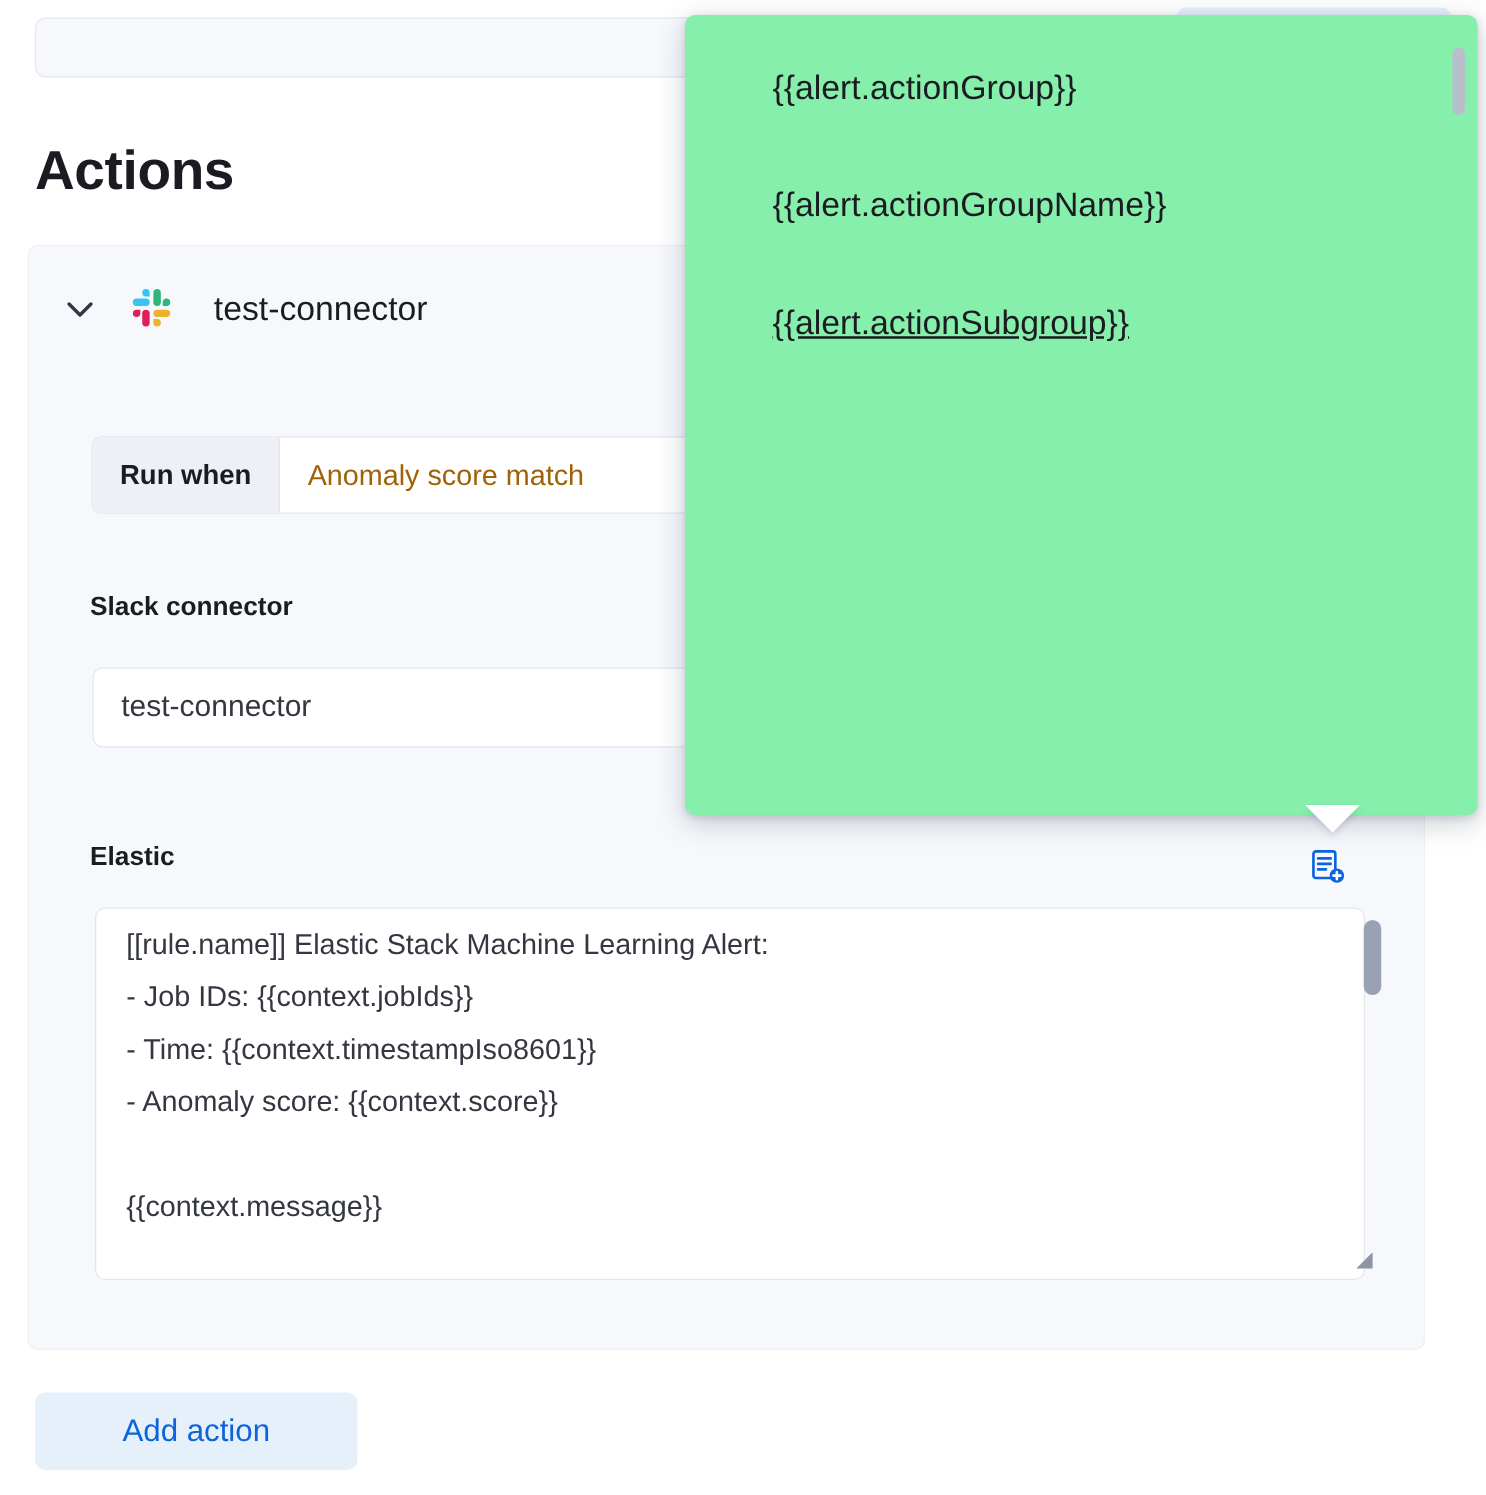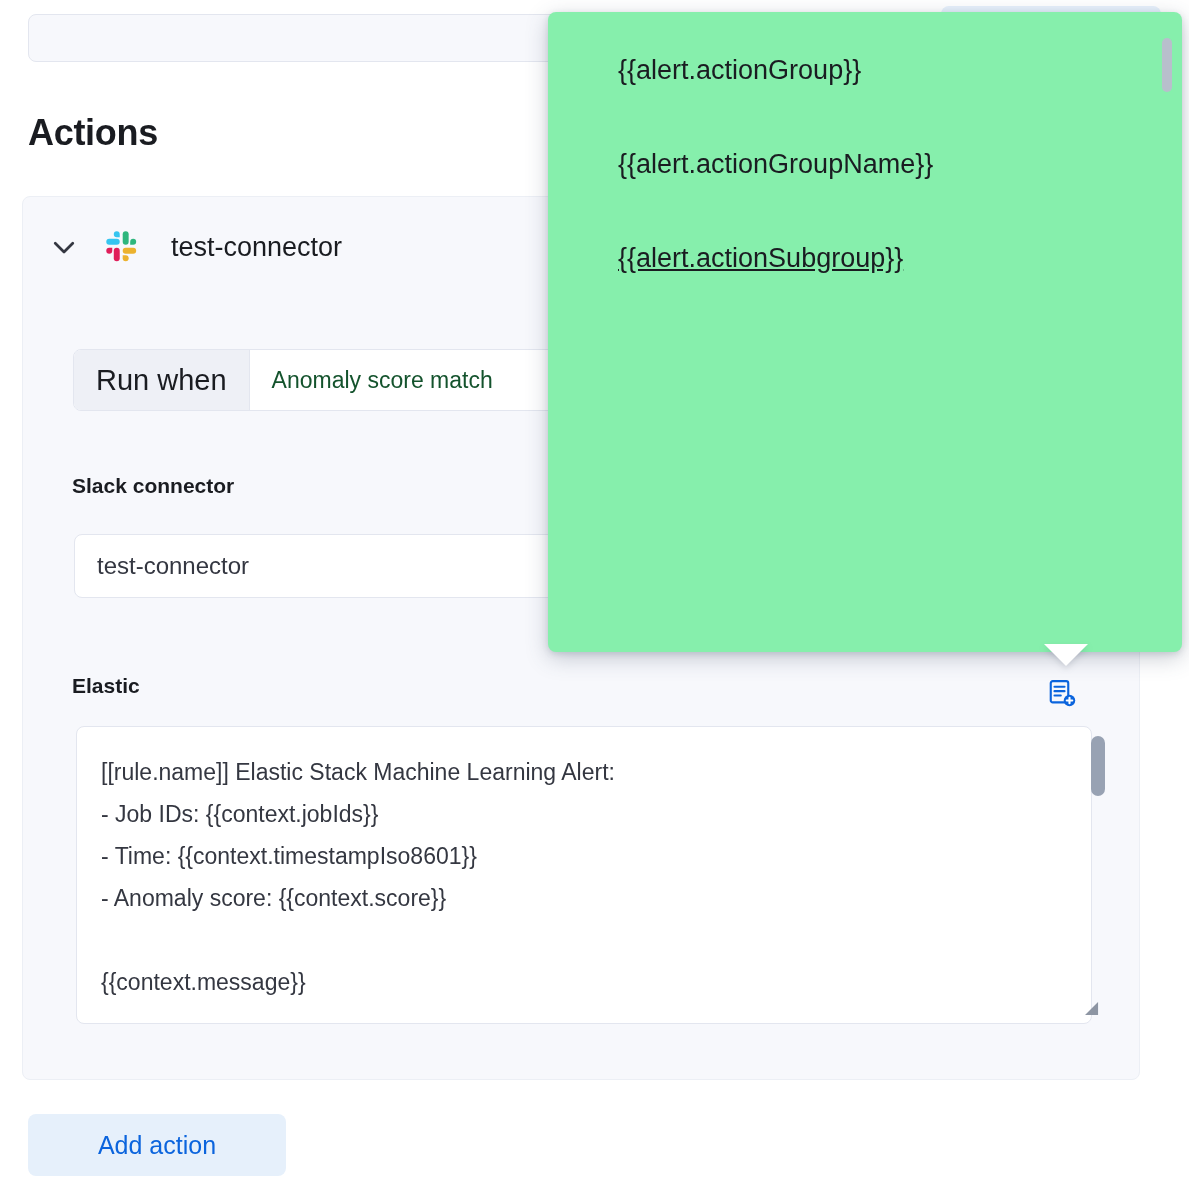--- a/index.html
+++ b/index.html
@@ -43,21 +43,21 @@
     height: 50px;
     background: #e6f0fb;
     border-radius: 8px;
   }
 
   
   .page-title {
     position: absolute;
     left: 28px;
     top: 112px;
-    font-size: 36px;
+    font-size: 44px;
     font-weight: bold;
     color: #1a1c21;
     letter-spacing: -0.3px;
   }
 
   
   .action-panel {
     position: absolute;
     left: 22px;
     top: 196px;
@@ -113,31 +113,31 @@
     background: #ffffff;
     width: 1020px;
     box-sizing: border-box;
   }
   .runwhen-label {
     background: #eef0f6;
     border-right: 1px solid #e3e6ef;
     display: flex;
     align-items: center;
     padding: 0 22px;
-    font-size: 29px;
-    font-weight: normal;
+    font-size: 22px;
+    font-weight: bold;
     color: #1a1c21;
     white-space: nowrap;
   }
   .runwhen-value {
     display: flex;
     align-items: center;
     padding: 0 22px;
     font-size: 23px;
-    color: #14532d;
+    color: #a16207;
     white-space: nowrap;
     overflow: hidden;
   }
 
   
   .field-label {
     position: absolute;
     font-size: 21px;
     font-weight: bold;
     color: #1a1c21;
@@ -166,21 +166,21 @@
   .message-area {
     position: absolute;
     left: 76px;
     top: 726px;
     width: 1016px;
     height: 298px;
     background: #ffffff;
     border: 1px solid #e3e6ef;
     border-radius: 8px;
     box-sizing: border-box;
-    padding: 24px 24px 20px 24px;
+    padding: 7px 24px 20px 24px;
     font-family: "Liberation Sans", sans-serif;
     font-size: 23px;
     line-height: 42px;
     color: #343741;
     white-space: pre-wrap;
     overflow: hidden;
     resize: none;
   }
   .ta-scroll {
     position: absolute;

